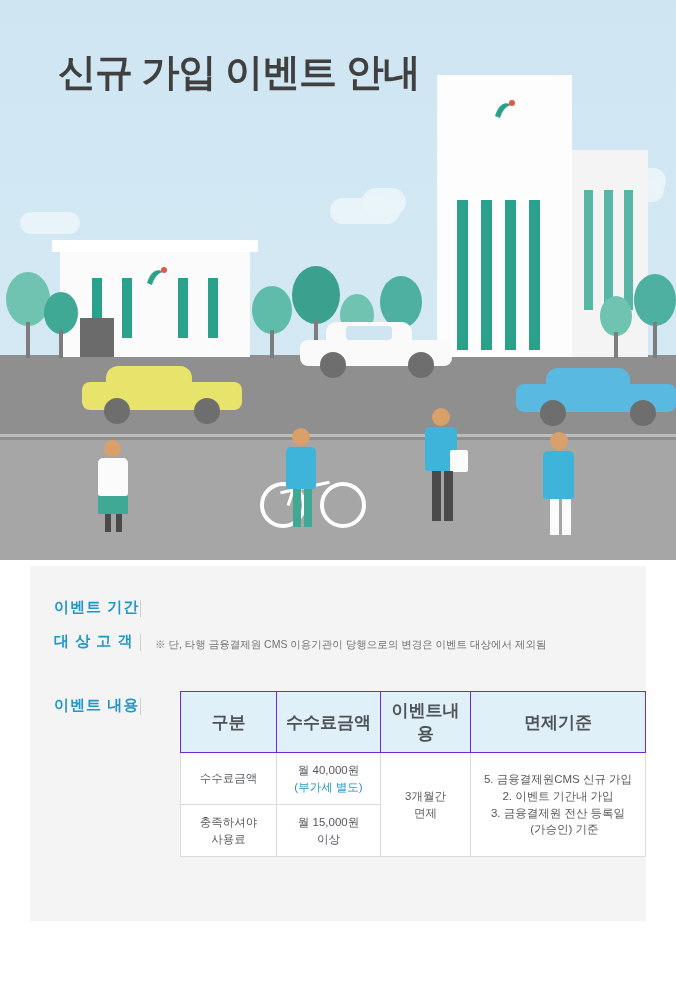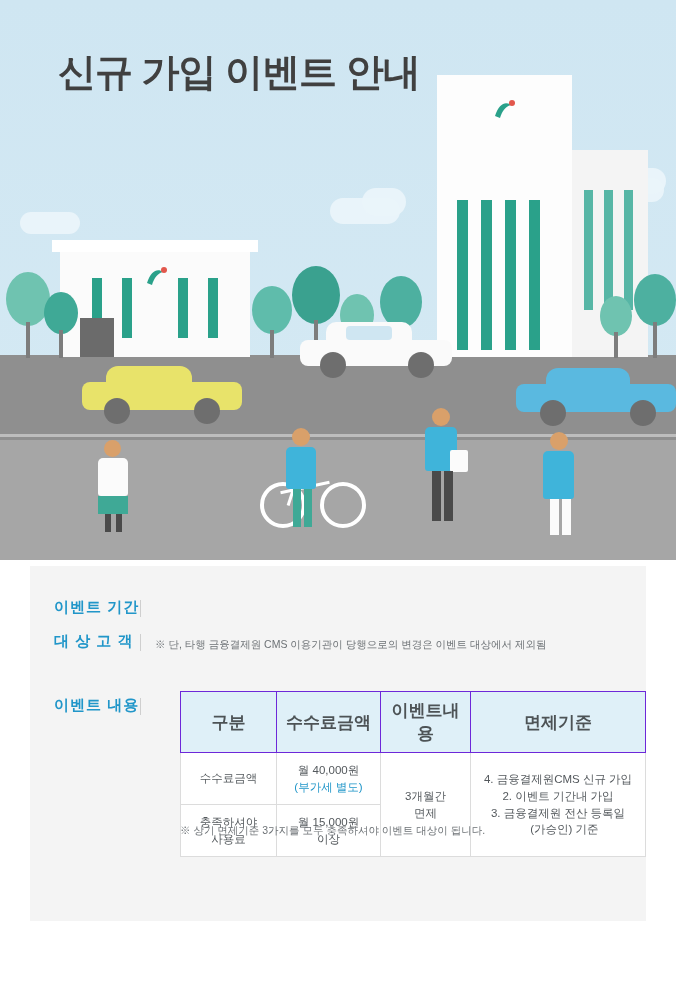--- a/index.html
+++ b/index.html
@@ -316,38 +316,37 @@
           <td style="height:52px">수수료금액</td>
           <td>
             <span>월 40,000원</span><br>
             <span class="sub">(부가세 별도)</span>
           </td>
           <td rowspan="2">
             <span>3개월간</span><br>
             <span>면제</span>
           </td>
           <td rowspan="2" class="left">
-            <div>4. 금융결제원CMS 신규 가입</div>
+            <div>5. 금융결제원CMS 신규 가입</div>
             <div>2. 이벤트 기간내 가입</div>
             <div>3. 금융결제원 전산 등록일</div>
             <div style="white-space:pre">    (가승인) 기준</div>
           </td>
         </tr>
         <tr>
           <td style="height:52px">
             <span>충족하셔야</span><br>
             <span>사용료</span>
           </td>
           <td>
             <span>월 15,000원</span><br>
             <span>이상</span>
           </td>
         </tr>
       </tbody>
     </table>
 
     <div class="foot">
-      <div>※ 상기 면제기준 3가지를 모두 충족하셔야 이벤트 대상이 됩니다.</div>
     </div>
   </div>
 
 
 </div>
 
 </body></html>

